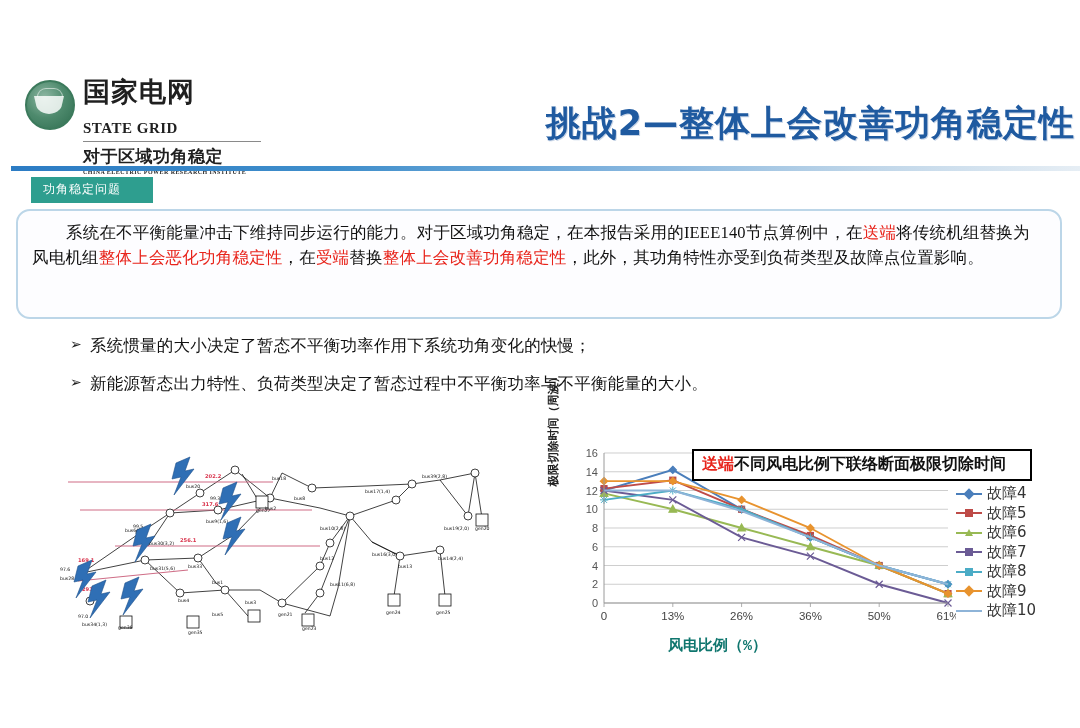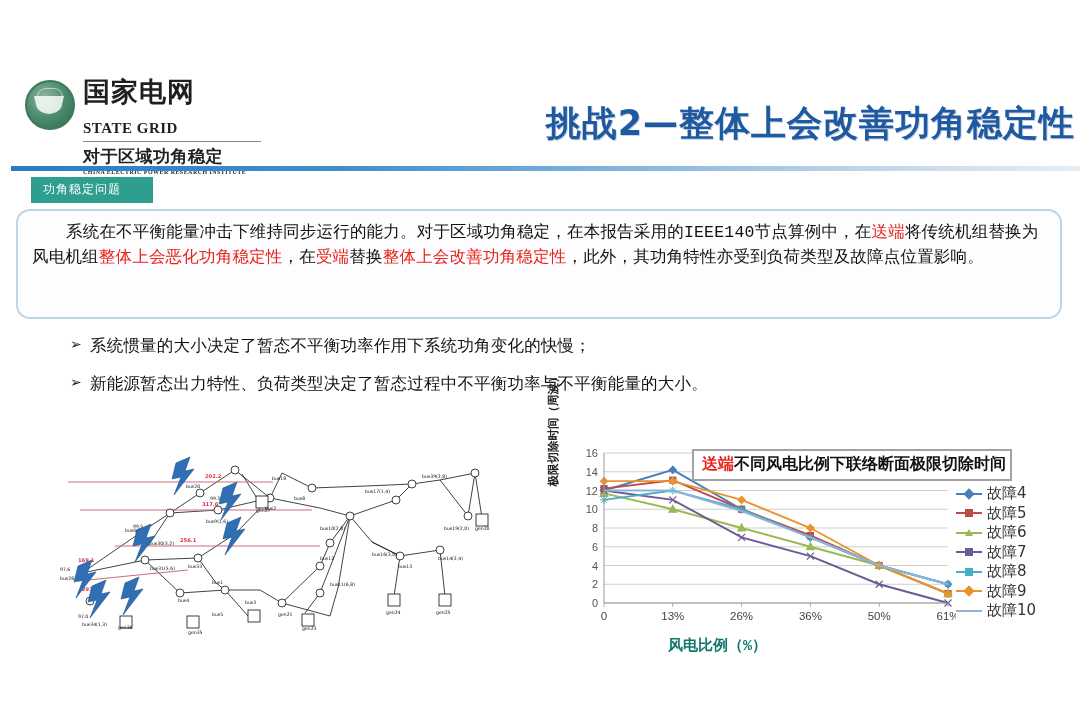--- a/index.html
+++ b/index.html
@@ -42,39 +42,39 @@
 
   
   .tab{position:absolute;left:31px;top:177px;background:#2e9e8f;color:#ffffff;
     font-size:12px;font-family:"DejaVu Sans",sans-serif;padding:4px 32px 5px 12px;
     letter-spacing:1px;}
 
   
   .content-box{position:absolute;left:16px;top:209px;width:1046px;height:110px;
     border:2px solid #bcd6e8;border-radius:14px;background:#fdfdff;box-sizing:border-box;
     padding:9px 14px 0 14px;}
-  .para{font-size:16.5px;line-height:1.52;color:#111;font-family:Liberation Mono, monospace;
+  .para{font-size:16.5px;line-height:1.52;color:#111;font-family:Liberation Serif, serif;
     letter-spacing:.2px;}
   .para .ind{display:inline-block;width:34px;}
   .rd{color:#e8241b;}
 
   
   .bullets{position:absolute;left:70px;top:335px;width:980px;}
   .bullet{display:flex;align-items:flex-start;font-size:16.5px;color:#111;
     font-family:"DejaVu Sans",sans-serif;margin-bottom:16px;letter-spacing:.2px;}
   .bullet .arw{flex:0 0 auto;width:20px;color:#222;font-size:14px;line-height:1.35;}
 
   
   .netdiag{position:absolute;left:20px;top:438px;width:510px;height:205px;}
   .netdiag svg{display:block;}
 
   
   .chartwrap{position:absolute;left:550px;top:437px;width:512px;height:225px;}
-  .chart-title{position:absolute;left:142px;top:12px;border:2px solid #a3a3a3;
-    background:#ffffff;padding:3px 4px 4px 8px;font-size:16px;font-weight:bold;
+  .chart-title{position:absolute;left:142px;top:12px;border:2px solid #000000;
+    background:#ffffff;padding:3px 24px 4px 8px;font-size:16px;font-weight:bold;
     color:#111;font-family:"DejaVu Sans",sans-serif;white-space:nowrap;}
   .chart-title .rd{color:#e8241b;}
   .legend{position:absolute;left:406px;top:47px;width:106px;}
   .lg-row{display:flex;align-items:center;height:19.5px;}
   .lg-line{width:26px;height:2px;position:relative;flex:0 0 auto;}
   .lg-mark{position:absolute;left:9px;top:-3px;width:8px;height:8px;}
   .lg-txt{font-size:15px;color:#333;margin-left:5px;font-family:"DejaVu Sans",sans-serif;
     white-space:nowrap;}
   .ylabel{position:absolute;left:-4px;top:52px;width:120px;
     transform:rotate(-90deg);transform-origin:left top;

